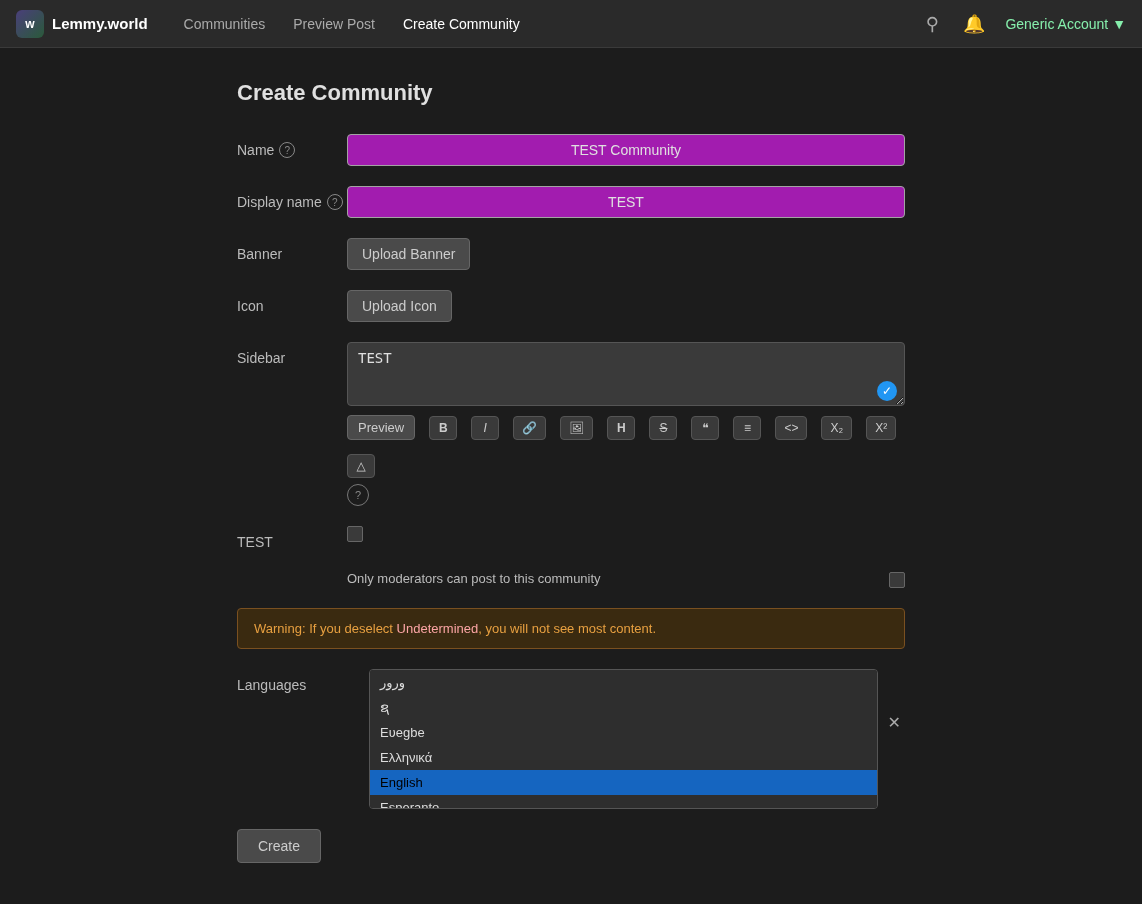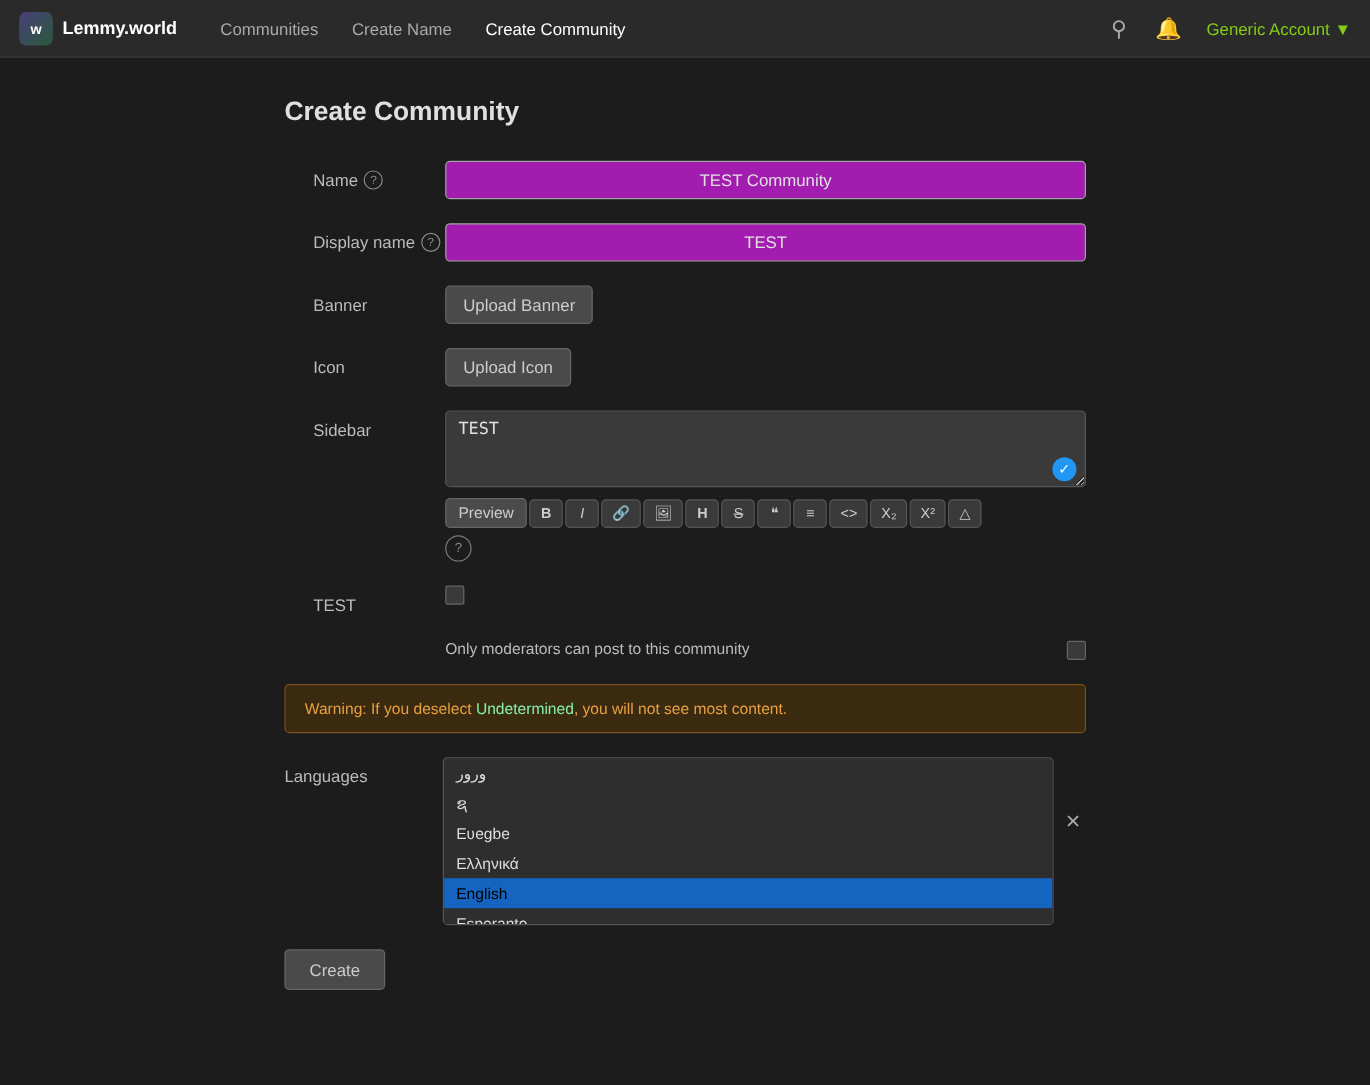--- a/index.html
+++ b/index.html
@@ -67,21 +67,21 @@
       color: #aaa;
       cursor: pointer;
       font-size: 18px;
       padding: 4px;
       display: flex;
       align-items: center;
     }
     .nav-account {
       background: none;
       border: none;
-      color: #84cc16;
+      color: #86efac;
       cursor: pointer;
       font-size: 14px;
       display: flex;
       align-items: center;
       gap: 4px;
     }
 
     
     .main-content {
       max-width: 700px;
@@ -94,21 +94,20 @@
       color: #e0e0e0;
       margin-bottom: 28px;
     }
 
     
     .form-row {
       display: flex;
       align-items: flex-start;
       margin-bottom: 20px;
       gap: 0;
-      margin-left: 24px;
     }
     .form-label {
       width: 110px;
       min-width: 110px;
       padding-top: 8px;
       color: #bbb;
       font-size: 14px;
       display: flex;
       align-items: center;
       gap: 5px;
@@ -180,21 +179,21 @@
       align-items: center;
       justify-content: center;
       color: #fff;
       font-size: 12px;
     }
 
     
     .editor-toolbar {
       display: flex;
       align-items: center;
-      gap: 2px;
+      gap: 14px;
       margin-top: 6px;
       flex-wrap: wrap;
     }
     .toolbar-btn {
       background: #3a3a3a;
       border: 1px solid #555;
       border-radius: 4px;
       color: #ccc;
       padding: 4px 8px;
       font-size: 12px;
@@ -247,21 +246,21 @@
     
     .warning-box {
       background: #3a2a10;
       border: 1px solid #7a5020;
       border-radius: 4px;
       padding: 12px 16px;
       color: #e8a040;
       font-size: 13px;
       margin-bottom: 20px;
     }
-    .warning-box span.highlight { color: #86efac; }
+    .warning-box span.highlight { color: #fca5a5; }
 
     
     .languages-row {
       display: flex;
       align-items: flex-start;
       margin-bottom: 20px;
       gap: 0;
     }
     .language-select-wrapper {
       flex: 1;
@@ -319,21 +318,21 @@
 </head>
 <body>
 
 <nav>
   <a class="nav-brand" href="#">
     <div class="nav-logo">w</div>
     <span>Lemmy.world</span>
   </a>
   <div class="nav-links">
     <a class="nav-link" href="#">Communities</a>
-    <a class="nav-link" href="#">Create Name</a>
+    <a class="nav-link" href="#">Preview Post</a>
     <a class="nav-link active" href="#">Create Community</a>
   </div>
   <div class="nav-right">
     <button class="nav-icon-btn">⚲</button>
     <button class="nav-icon-btn">🔔</button>
     <button class="nav-account">
       <span>Generic Account</span>
       <span>▼</span>
     </button>
   </div>

